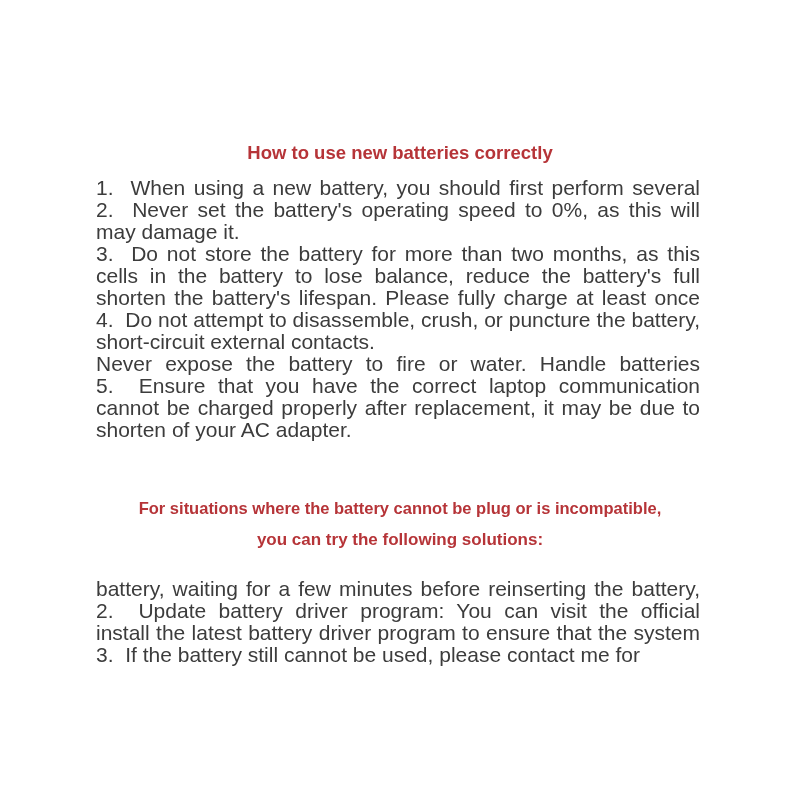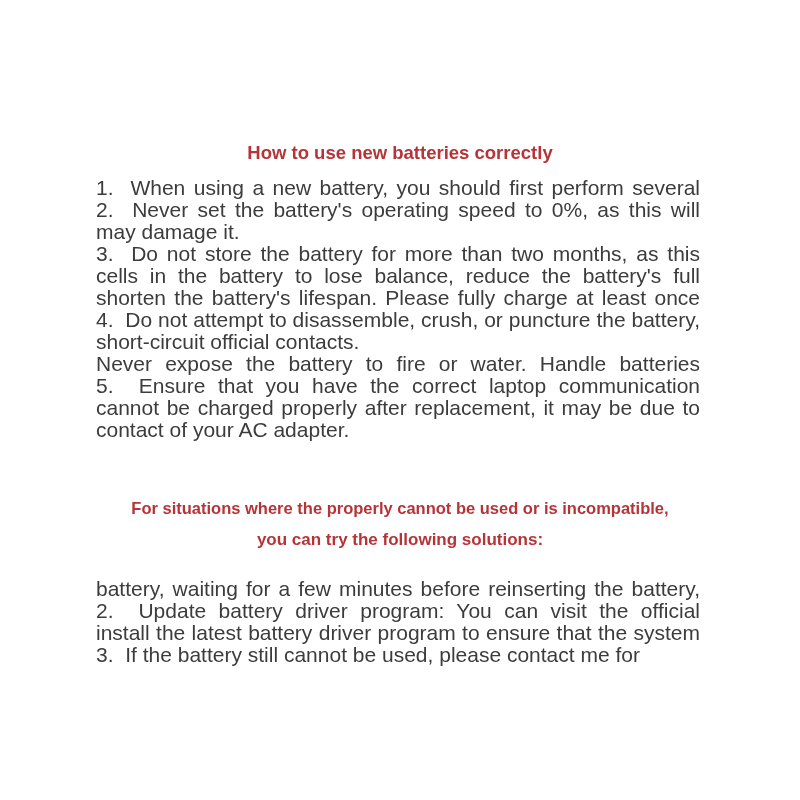--- a/index.html
+++ b/index.html
@@ -75,28 +75,28 @@
   <div class="heading" id="heading-usage">How to use new batteries correctly</div>
 
   <div class="body-block" id="body-usage">
       <div class="line j">1.&nbsp; When using a new battery, you should first perform several cycles, discharge the</div>
       <div class="line j">2.&nbsp; Never set the battery's operating speed to 0%, as this will shorten its lifespan and</div>
       <div class="line">may damage it.</div>
       <div class="line j">3.&nbsp; Do not store the battery for more than two months, as this may cause the battery</div>
       <div class="line j">cells in the battery to lose balance, reduce the battery's full charging capacity, and</div>
       <div class="line j">shorten the battery's lifespan. Please fully charge at least once every two months.</div>
       <div class="line j">4.&nbsp; Do not attempt to disassemble, crush, or puncture the battery, nor attempt to</div>
-      <div class="line">short-circuit official contacts.</div>
+      <div class="line">short-circuit external contacts.</div>
       <div class="line j">Never expose the battery to fire or water. Handle batteries according to local laws.</div>
       <div class="line j">5.&nbsp; Ensure that you have the correct laptop communication adapter. If the battery</div>
       <div class="line j">cannot be charged properly after replacement, it may be due to incompatible power</div>
-      <div class="line">contact of your AC adapter.</div>
+      <div class="line">shorten of your AC adapter.</div>
     </div>
 
-  <div class="heading" id="heading-situations">For situations where the properly cannot be used or is incompatible,</div>
+  <div class="heading" id="heading-situations">For situations where the battery cannot be plug or is incompatible,</div>
 
   <div class="heading" id="heading-solutions">you can try the following solutions:</div>
 
   <div class="body-block" id="body-troubleshooting">
       <div class="line j">battery, waiting for a few minutes before reinserting the battery, and then restarting</div>
       <div class="line j">2.&nbsp; Update battery driver program: You can visit the official website to download and</div>
       <div class="line j">install the latest battery driver program to ensure that the system can correctly</div>
       <div class="line">3.&nbsp; If the battery still cannot be used, please contact me for assistance.</div>
     </div>
 

